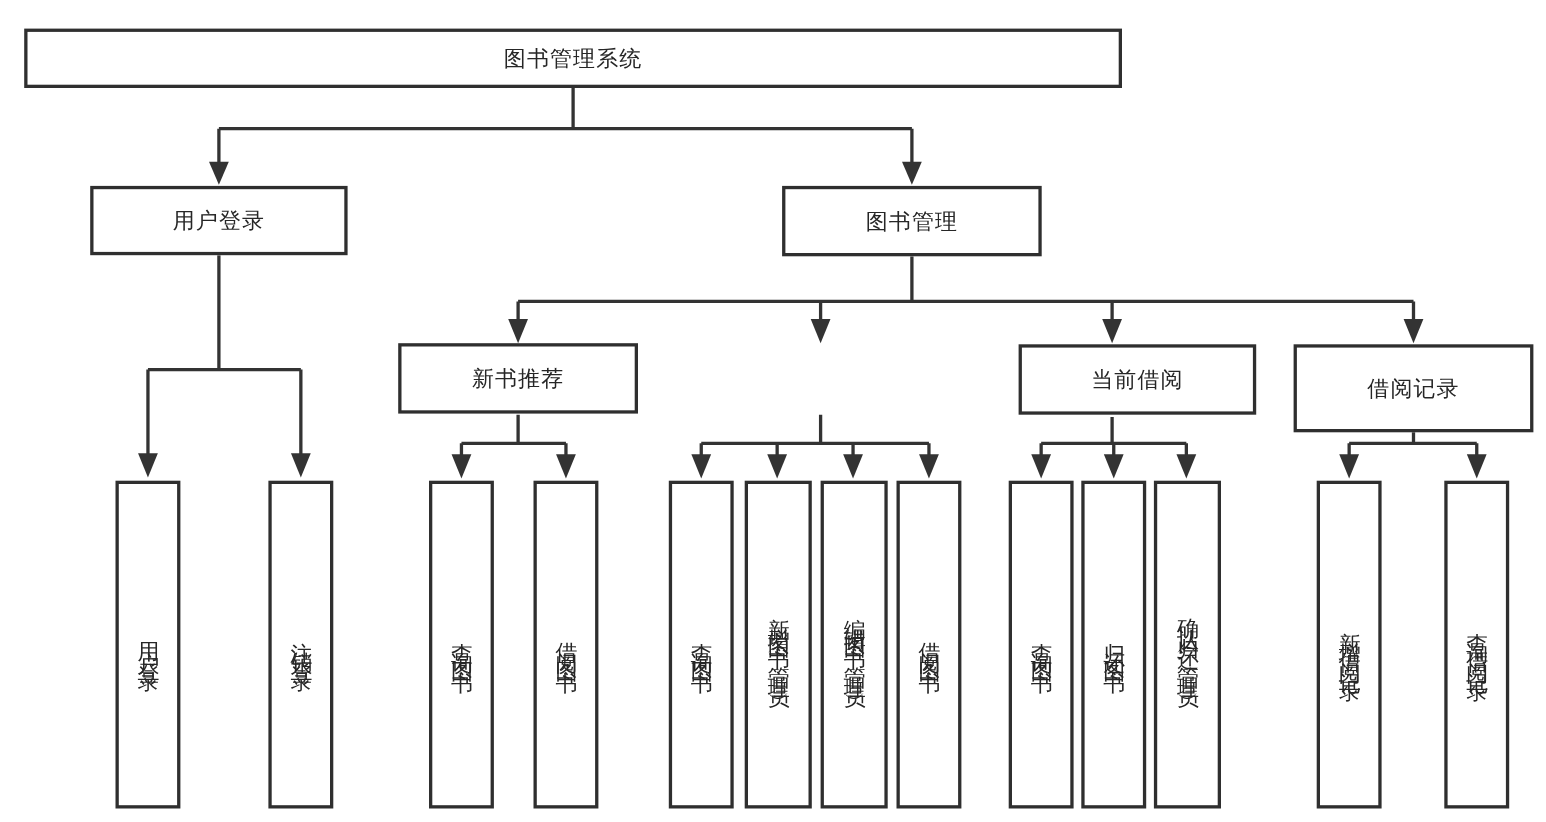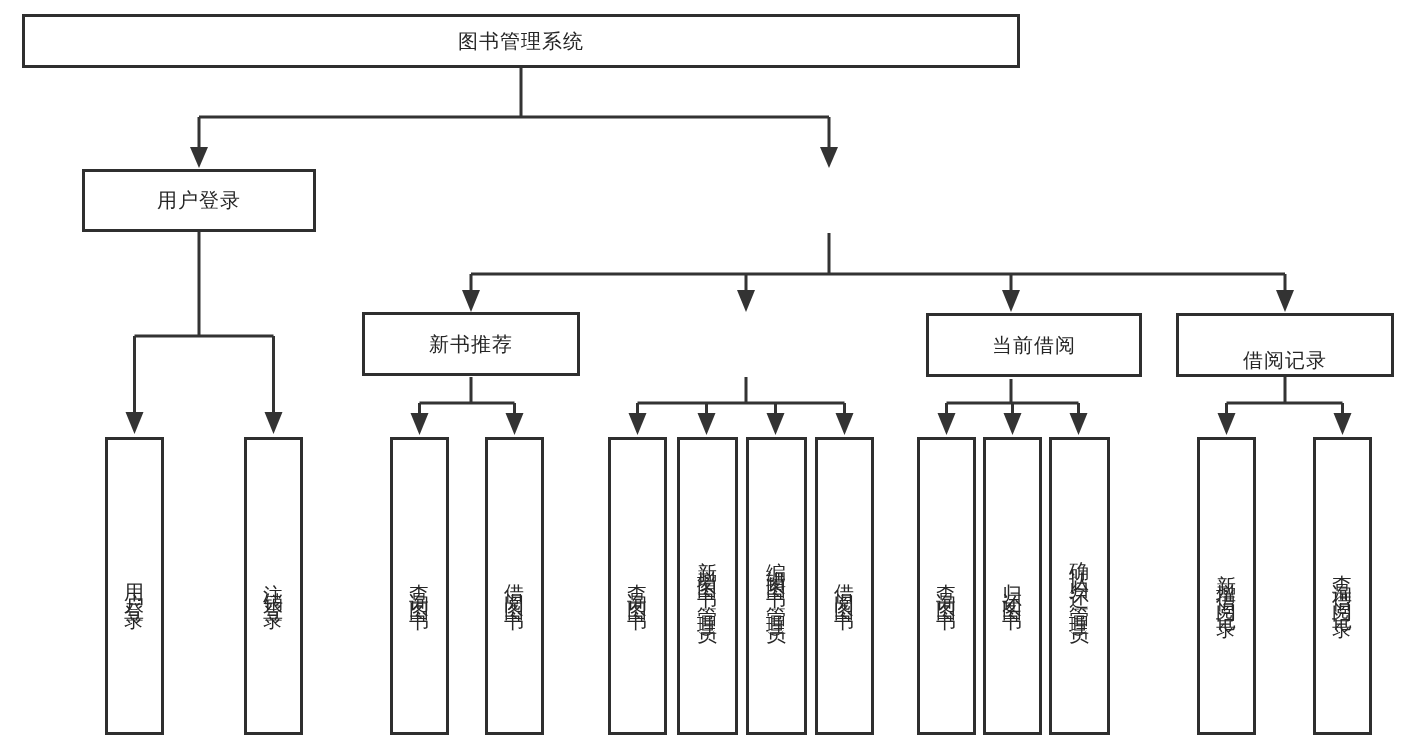--- a/index.html
+++ b/index.html
@@ -77,35 +77,38 @@
       <polygon points="766.5,413 784.5,413 775.5,435"></polygon>
       <polygon points="835.5,413 853.5,413 844.5,435"></polygon>
       <polygon points="937.5,413 955.5,413 946.5,435"></polygon>
       <polygon points="1003.5,413 1021.5,413 1012.5,435"></polygon>
       <polygon points="1069.5,413 1087.5,413 1078.5,435"></polygon>
       <polygon points="1217.5,413 1235.5,413 1226.5,435"></polygon>
       <polygon points="1333.5,413 1351.5,413 1342.5,435"></polygon>
     </g>
   </svg>
 
-  <div class="node h" style="left:22px;top:14px;width:998px;height:54px;">
+  <div class="node h" style="left:22px;top:26px;width:998px;height:54px;">
     <span>图书管理系统</span>
   </div>
 
   <div class="node h" style="left:82px;top:169px;width:234px;height:63px;">
     <span>用户登录</span>
+  </div>
+  <div class="node h" style="left:711px;top:169px;width:236px;height:64px;">
+    <span>图书管理</span>
   </div>
 
   <div class="node h" style="left:362px;top:312px;width:218px;height:64px;">
     <span>新书推荐</span>
   </div>
   <div class="node h" style="left:926px;top:313px;width:216px;height:64px;">
     <span>当前借阅</span>
   </div>
-  <div class="node h" style="left:1176px;top:313px;width:218px;height:64px;align-items:flex-end;">
+  <div class="node h" style="left:1176px;top:313px;width:218px;height:80px;">
     <span>借阅记录</span>
   </div>
 
   <div class="node v" style="left:105px;">
     <span>用户登录</span>
   </div>
   <div class="node v" style="left:244px;">
     <span>注销登录</span>
   </div>
 

